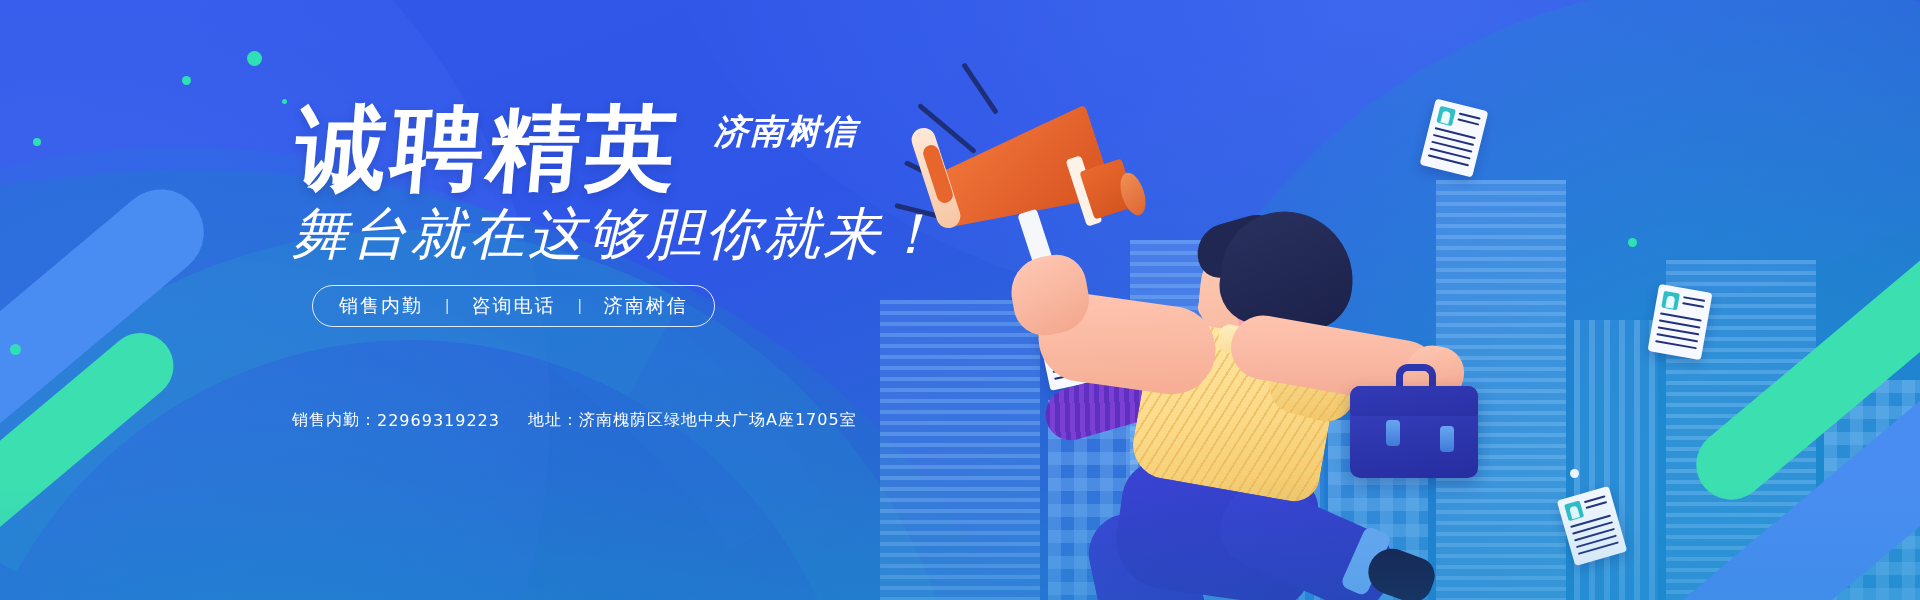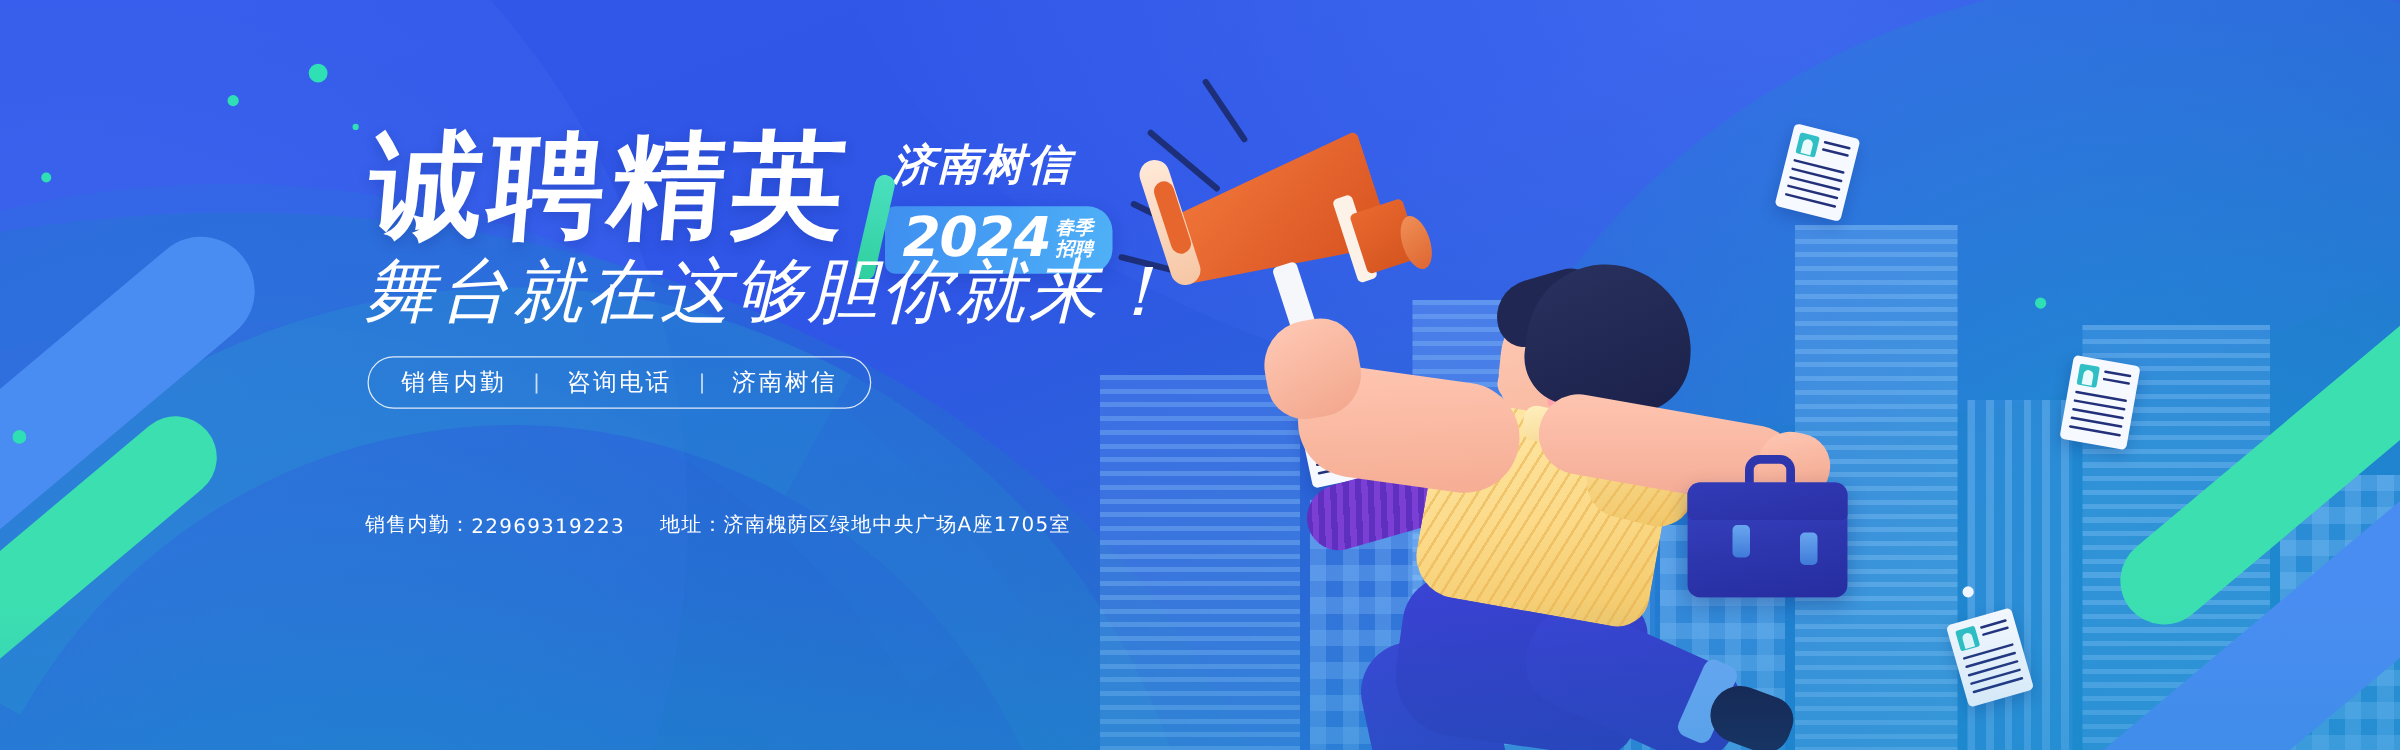--- a/index.html
+++ b/index.html
@@ -149,21 +149,21 @@
   .subheadline{
     position:absolute; left:292px; top:206px;
     font-size:56px; line-height:1; font-weight:400;
     font-style:italic; color:#ffffff; letter-spacing:3px;
     font-family:"DejaVu Sans","Liberation Sans",sans-serif;
     white-space:nowrap;
     text-align:right;
   }
 
   .roles-pill{
-    position:absolute; left:294px; top:285px;
+    position:absolute; left:312px; top:285px;
     display:inline-flex; align-items:center;
     height:42px; padding:0 26px;
     border:1.6px solid rgba(255,255,255,.85);
     border-radius:999px;
     white-space:nowrap;
   }
   .role{
     font-size:19px; color:#ffffff; letter-spacing:2px;
     font-family:"DejaVu Sans","Liberation Sans",sans-serif;
   }
@@ -575,27 +575,20 @@
 
   <div class="ground"></div>
 
   <div class="content">
 
     <div class="headline-row">
       <div class="headline">诚聘精英</div>
 
       <div class="brand-stack">
         <div class="brand-name">济南树信</div>
-        <div class="year-badge">
-          <span class="year">2024</span>
-          <span class="season">
-            <span>春季</span>
-            <span>招聘</span>
-          </span>
-        </div>
       </div>
     </div>
 
     <div class="subheadline">舞台就在这够胆你就来！</div>
 
     <div class="roles-pill">
       <span class="role">销售内勤</span>
       <span class="role-sep">|</span>
       <span class="role">咨询电话</span>
       <span class="role-sep">|</span>

